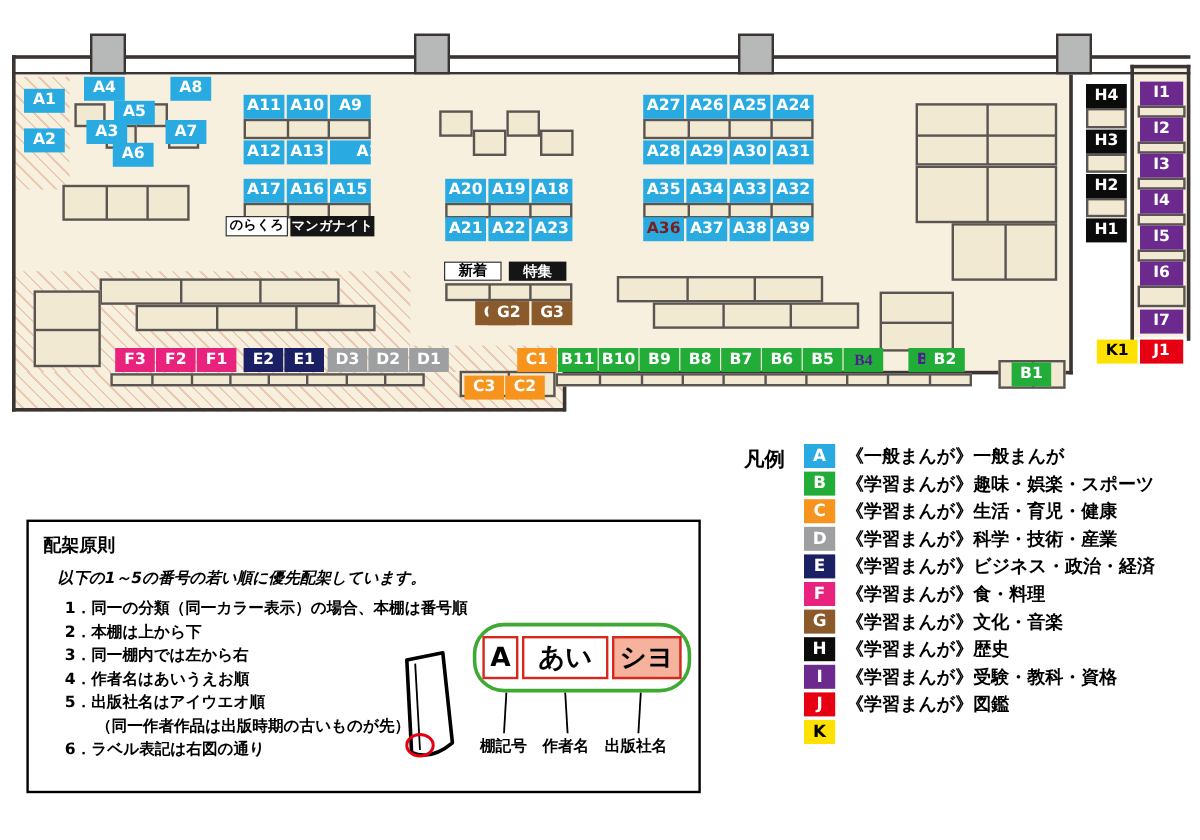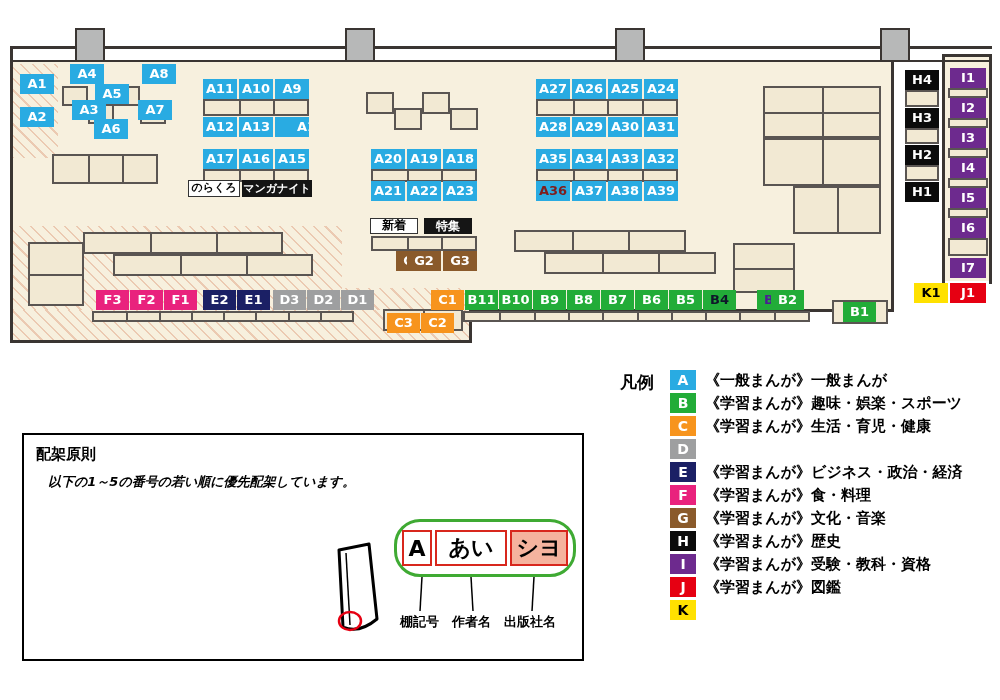--- a/index.html
+++ b/index.html
@@ -236,21 +236,21 @@
       <div class="flabel" style="left: 307px; top: 290px; width: 33px; height: 20px; line-height: 20px; font-size: 13px; background: rgb(158, 159, 160); color: rgb(255, 255, 255);">D2</div>
       <div class="flabel" style="left: 341px; top: 290px; width: 33px; height: 20px; line-height: 20px; font-size: 13px; background: rgb(158, 159, 160); color: rgb(255, 255, 255);">D1</div>
       <div class="flabel" style="left: 431px; top: 290px; width: 33px; height: 20px; line-height: 20px; font-size: 13px; background: rgb(247, 148, 29); color: rgb(255, 255, 255);">C1</div>
       <div class="flabel" style="left: 465px; top: 290px; width: 33px; height: 20px; line-height: 20px; font-size: 13px; background: rgb(34, 172, 56); color: rgb(255, 255, 255);">B11</div>
       <div class="flabel" style="left: 499px; top: 290px; width: 33px; height: 20px; line-height: 20px; font-size: 13px; background: rgb(34, 172, 56); color: rgb(255, 255, 255);">B10</div>
       <div class="flabel" style="left: 533px; top: 290px; width: 33px; height: 20px; line-height: 20px; font-size: 13px; background: rgb(34, 172, 56); color: rgb(255, 255, 255);">B9</div>
       <div class="flabel" style="left: 567px; top: 290px; width: 33px; height: 20px; line-height: 20px; font-size: 13px; background: rgb(34, 172, 56); color: rgb(255, 255, 255);">B8</div>
       <div class="flabel" style="left: 601px; top: 290px; width: 33px; height: 20px; line-height: 20px; font-size: 13px; background: rgb(34, 172, 56); color: rgb(255, 255, 255);">B7</div>
       <div class="flabel" style="left: 635px; top: 290px; width: 33px; height: 20px; line-height: 20px; font-size: 13px; background: rgb(34, 172, 56); color: rgb(255, 255, 255);">B6</div>
       <div class="flabel" style="left: 669px; top: 290px; width: 33px; height: 20px; line-height: 20px; font-size: 13px; background: rgb(34, 172, 56); color: rgb(255, 255, 255);">B5</div>
-      <div class="flabel" style="left: 703px; top: 290px; width: 33px; height: 20px; line-height: 20px; font-size: 13px; background: rgb(34, 172, 56); color: #0f172a;">B4</div>
+      <div class="flabel" style="left: 703px; top: 290px; width: 33px; height: 20px; line-height: 20px; font-size: 13px; background: rgb(34, 172, 56); color: #4c1d95; font-family: Liberation Serif, serif;">B4</div>
       <div class="flabel" style="left: 757px; top: 290px; width: 33px; height: 20px; line-height: 20px; font-size: 13px; background: rgb(34, 172, 56); color: #4c1d95;">B3</div>
       <div class="flabel" style="left: 771px; top: 290px; width: 33px; height: 20px; line-height: 20px; font-size: 13px; background: rgb(34, 172, 56); color: rgb(255, 255, 255);">B2</div>
       <div class="flabel" style="left: 843px; top: 302px; width: 33px; height: 20px; line-height: 20px; font-size: 13px; background: rgb(34, 172, 56); color: rgb(255, 255, 255);">B1</div>
       <div class="flabel" style="left: 387px; top: 313px; width: 33px; height: 20px; line-height: 20px; font-size: 13px; background: rgb(247, 148, 29); color: rgb(255, 255, 255);">C3</div>
       <div class="flabel" style="left: 421px; top: 313px; width: 33px; height: 20px; line-height: 20px; font-size: 13px; background: rgb(247, 148, 29); color: rgb(255, 255, 255);">C2</div>
     </div>
 
   <div class="legend">
     <div class="legend-title">凡例</div>
     <div>
@@ -261,20 +261,21 @@
         <div class="lrow">
           <div class="lchip" style="background: rgb(34, 172, 56); color: rgb(255, 255, 255);">B</div>
           <div class="ltext">《学習まんが》趣味・娯楽・スポーツ</div>
         </div>
         <div class="lrow">
           <div class="lchip" style="background: rgb(247, 148, 29); color: rgb(255, 255, 255);">C</div>
           <div class="ltext">《学習まんが》生活・育児・健康</div>
         </div>
         <div class="lrow">
           <div class="lchip" style="background: rgb(158, 159, 160); color: rgb(255, 255, 255);">D</div>
+          <div class="ltext">《学習まんが》科学・技術・産業</div>
         </div>
         <div class="lrow">
           <div class="lchip" style="background: rgb(27, 32, 101); color: rgb(255, 255, 255);">E</div>
           <div class="ltext">《学習まんが》ビジネス・政治・経済</div>
         </div>
         <div class="lrow">
           <div class="lchip" style="background: rgb(233, 34, 125); color: rgb(255, 255, 255);">F</div>
           <div class="ltext">《学習まんが》食・料理</div>
         </div>
         <div class="lrow">
@@ -295,20 +296,29 @@
         </div>
         <div class="lrow">
           <div class="lchip" style="background: rgb(255, 225, 0); color: rgb(0, 0, 0);">K</div>
         </div>
       </div>
   </div>
 
   <div class="rules">
     <div class="rules-title">配架原則</div>
     <div class="rules-intro">以下の1～5の番号の若い順に優先配架しています。</div>
+    <div class="rules-list">
+        <div class="ritem">1．同一の分類（同一カラー表示）の場合、本棚は番号順</div>
+        <div class="ritem">2．本棚は上から下</div>
+        <div class="ritem">3．同一棚内では左から右</div>
+        <div class="ritem">4．作者名はあいうえお順</div>
+        <div class="ritem">5．出版社名はアイウエオ順</div>
+        <div class="ritem">　　（同一作者作品は出版時期の古いものが先）</div>
+        <div class="ritem">6．ラベル表記は右図の通り</div>
+      </div>
 
     <svg class="ex-book" width="64" height="95" viewBox="0 0 64 95">
       <path d="M17 9 L47 3 L55 78 Q37 93 21 86 Z" fill="#ffffff" stroke="#000000" stroke-width="3" stroke-linejoin="round"></path>
       <path d="M24 12 L28 84" fill="none" stroke="#000000" stroke-width="1.5"></path>
       <ellipse cx="28" cy="80" rx="11" ry="9" fill="none" stroke="#e60012" stroke-width="2.5"></ellipse>
     </svg>
 
     <div class="ex-green">
       <div class="ex-box ex-shelf">A</div>
       <div class="ex-box ex-author">あい</div>

